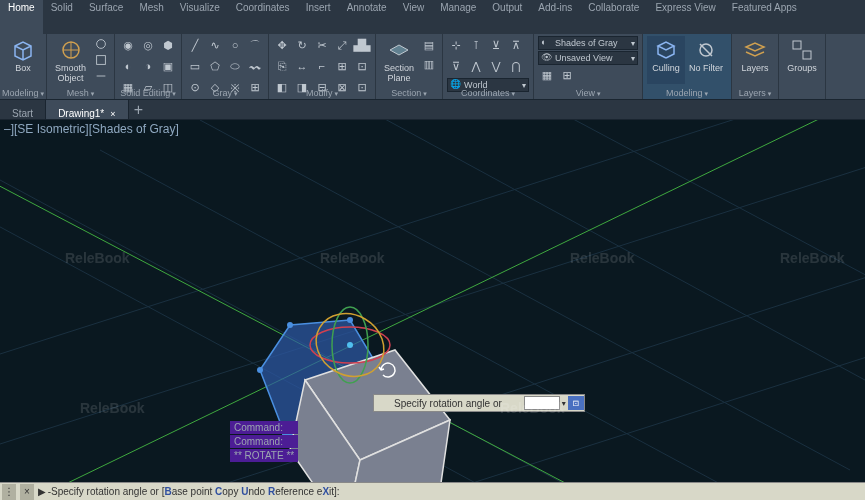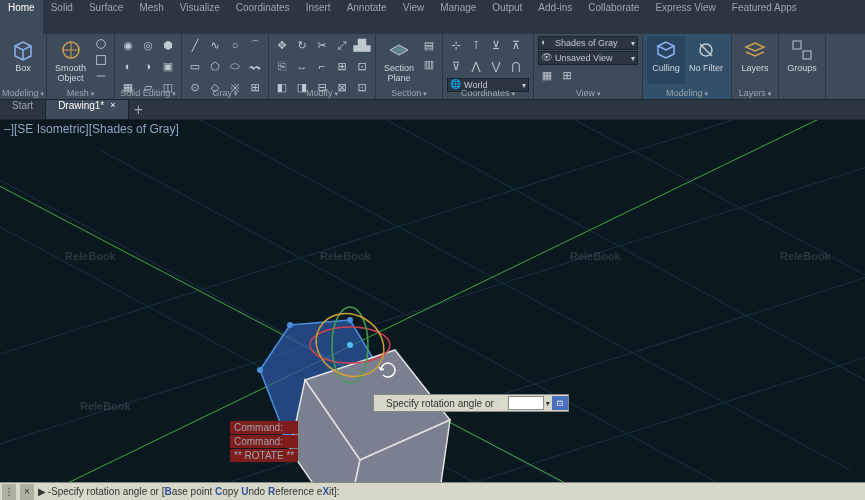--- a/index.html
+++ b/index.html
@@ -15,40 +15,40 @@
 .big-btn .ico{width:24px;height:24px;display:flex;align-items:center;justify-content:center}
 .big-btn .lbl{font-size:9px;color:#d0d5db;margin-top:1px;text-align:center;line-height:10px}
 .icon-row{display:flex;gap:2px;margin-bottom:2px}
 .small-ico{width:18px;height:18px;display:flex;align-items:center;justify-content:center;cursor:pointer;color:#c0c8d0;font-size:11px}
 .small-ico svg{width:14px;height:14px}
 .dropdown-field{display:flex;align-items:center;background:#2b3642;border:1px solid #1a2530;height:16px;font-size:9px;color:#c0c8d0;padding:0 2px;min-width:82px}
 .dropdown-field .dd-ico{width:12px;height:12px;margin-right:2px}
 .dropdown-field::after{content:"▾";margin-left:auto;font-size:8px}
 .panel-main{display:flex;height:48px}
 .doc-tabs{display:flex;background:#2b3642;height:20px;border-bottom:1px solid #1a2530}
-.doc-tab{display:flex;align-items:flex-start;padding:0 12px;font-size:10px;color:#9ba5b0;border-right:1px solid #1a2530;cursor:pointer}
+.doc-tab{display:flex;align-items:flex-end;padding:0 12px;font-size:10px;color:#9ba5b0;border-right:1px solid #1a2530;cursor:pointer}
 .doc-tab.active{background:#3e4b5a;color:#fff}
 .doc-tab .close{margin-left:6px;font-size:9px}
 .add-tab{display:flex;align-items:center;justify-content:center;width:20px;color:#9ba5b0;cursor:pointer}
 .viewport{position:relative;height:362px;background:#0a1820;overflow:hidden}
 .viewport-label{position:absolute;top:2px;left:4px;font-size:12px;color:#8fa8c0}
 .grid-lines line{stroke:#1a3040;stroke-width:1}
 .axis-green{stroke:#3fa83f;stroke-width:1}
 .cube-face{fill:#7a8090;stroke:#e0e0e0;stroke-width:1.5}
 .hex-shape{fill:#2d5aa8;fill-opacity:0.7;stroke:#4a8fe0;stroke-width:1.5}
 .hex-grip{fill:#4a8fe0}
 .gizmo-ring{fill:none;stroke-width:1.5}
 .tooltip-box{position:absolute;top:274px;left:373px;display:flex;align-items:center;background:#d8d8c8;border:1px solid #888;font-size:10px;color:#333;height:18px}
-.tooltip-box .txt{padding:0 12px}
+.tooltip-box .txt{padding:0 20px}
 .tooltip-box .input-cell{width:36px;height:14px;background:#fff;border:1px solid #888;margin:0 2px}
 .tooltip-box .badge{width:16px;height:14px;background:#4a70c0;color:#fff;display:flex;align-items:center;justify-content:center;font-size:8px;margin-left:2px}
 .watermark{position:absolute;color:rgba(255,255,255,0.5);font-weight:700;display:flex;align-items:center;pointer-events:none}
-.wm-small{font-size:11px;opacity:0.25}
+.wm-small{font-size:14px;opacity:0.25}
 .cmd-history{position:absolute;bottom:20px;left:230px;font-size:10px;color:#9ba5b0;font-family:monospace}
-.cmd-history div{background:#7f1d1d;padding:1px 4px;margin-top:1px}
+.cmd-history div{background:#4c1d95;padding:1px 4px;margin-top:1px}
 .cmd-bar{position:absolute;bottom:0;left:0;right:0;height:18px;background:#d8d8c8;display:flex;align-items:center;font-size:10px;font-family:monospace;color:#333;border-top:1px solid #888}
 .cmd-bar .handle{width:14px;height:16px;background:#b0b0a0;display:flex;align-items:center;justify-content:center;margin:0 2px;cursor:pointer}
 .cmd-bar .arrow{margin:0 2px}
 .cmd-text b{color:#3050a0}
 .cursor-rotate{position:absolute;top:240px;left:378px;width:20px;height:20px;pointer-events:none}
 </style>
 </head>
 <body>
 
 <div class="ribbon-tabs">

